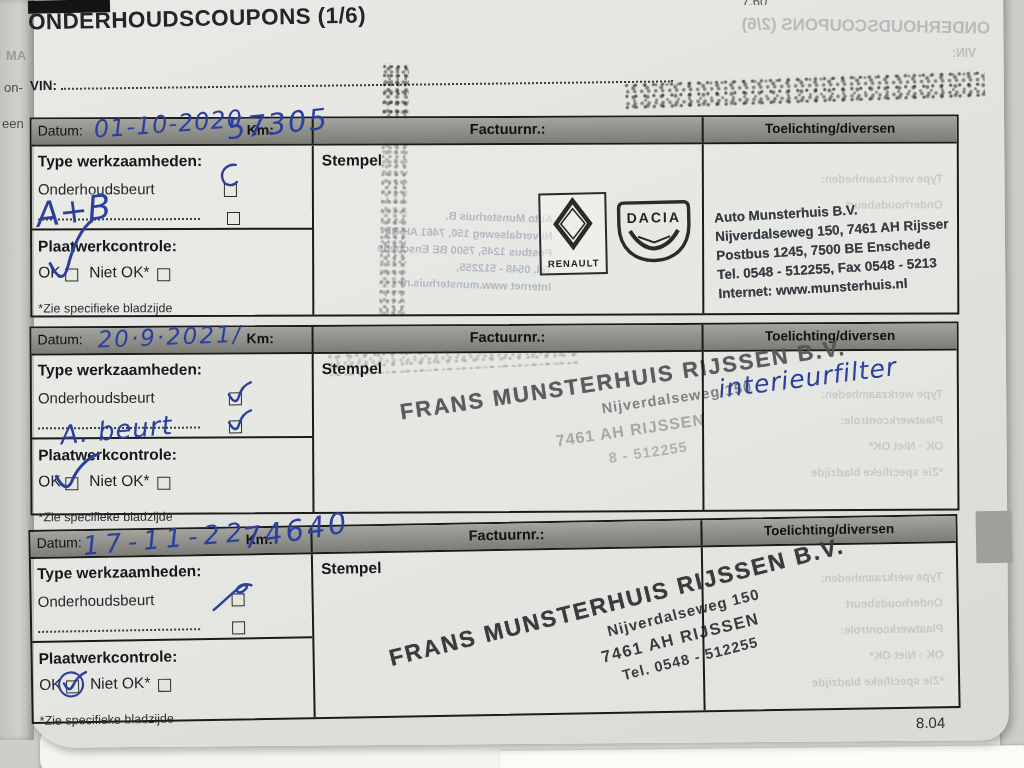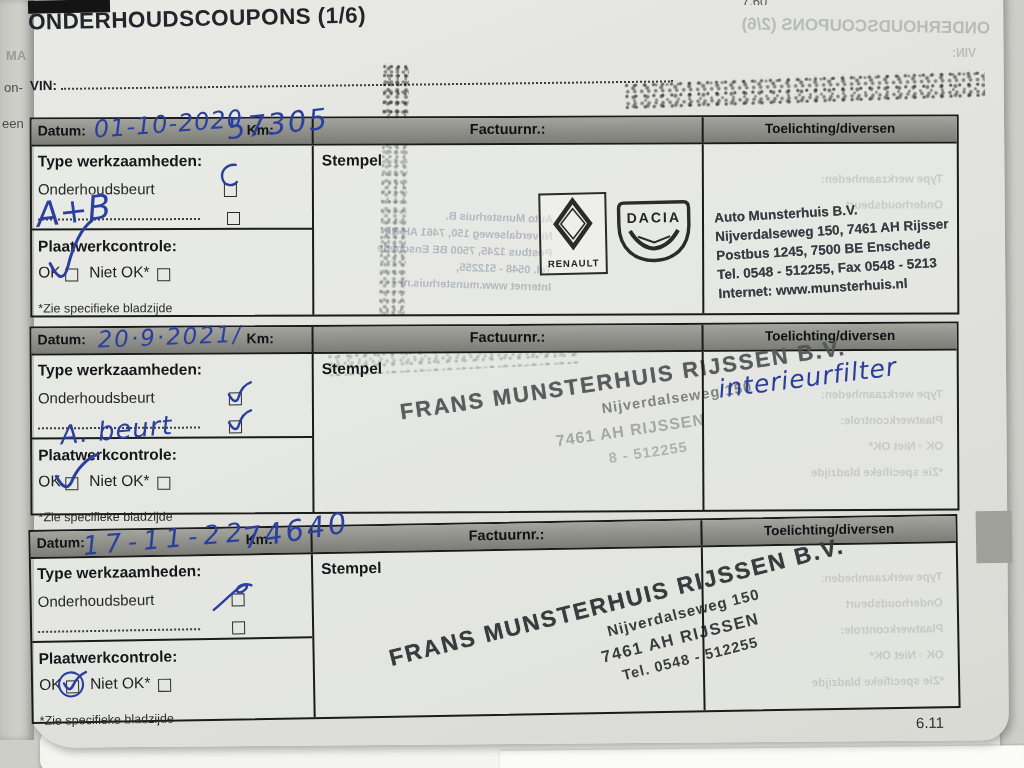--- a/index.html
+++ b/index.html
@@ -52,21 +52,21 @@
   
   .coupon{left:30px;width:925px;border:2.5px solid #1b1c1a;background:rgba(236,237,232,.45);}
   .hdr-bar{position:relative;height:25px;border-bottom:2.5px solid #1b1c1a;
     background:linear-gradient(180deg,#a3a49e 0%,#8d8e88 55%,#7c7d77 100%);
     display:flex;color:#101114;}
   .hdr-left{width:280px;padding:3px 0 0 6px;box-sizing:border-box;font-size:14px;}
   .hdr-mid{width:390px;border-left:2.5px solid #1b1c1a;text-align:center;
     padding-top:3px;box-sizing:border-box;font-size:14.5px;font-weight:600;}
   .hdr-right{flex:1;border-left:2.5px solid #1b1c1a;text-align:center;
     padding-top:3.5px;box-sizing:border-box;font-size:13.5px;font-weight:600;}
-  .hdr-label{font-weight:bold;}
+  .hdr-label{font-weight:normal;}
   .km-label{position:absolute;left:215px;top:3px;font-weight:bold;font-size:14px;}
   .body-row{position:relative;display:flex;}
   .col1{width:280px;position:relative;box-sizing:border-box;}
   .col2{width:390px;border-left:2.5px solid #1b1c1a;position:relative;box-sizing:border-box;}
   .col3{flex:1;border-left:2.5px solid #1b1c1a;position:relative;box-sizing:border-box;}
   .type-label{font-size:15.5px;font-weight:bold;color:#16171b;padding:6px 0 0 6px;}
   .ond-row{position:relative;font-size:15px;color:#26272b;padding:10px 0 0 6px;height:22px;}
   .dot-row{position:relative;height:26px;}
   .dotline{position:absolute;left:6px;top:16px;width:162px;border-bottom:2px dotted #3c3d3a;}
   .cb{position:absolute;width:11px;height:11px;border:1.8px solid #2c2d2a;background:transparent;}
@@ -346,14 +346,14 @@
           <div>Type werkzaamheden:</div>
           <div>Onderhoudsbeurt</div>
           <div>Plaatwerkcontrole:</div>
           <div>OK ▫  Niet OK*</div>
           <div>*Zie specifieke bladzijde</div>
         </div>
       </div>
     </div>
   </div>
 
-  <div class="abs" id="page-num">6.11</div>
+  <div class="abs" id="page-num">8.04</div>
 </div>
 
 </body></html>

